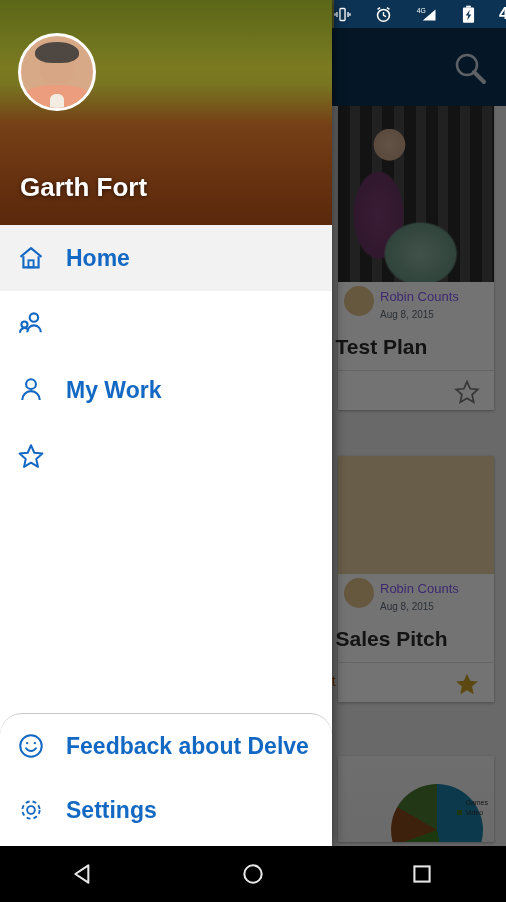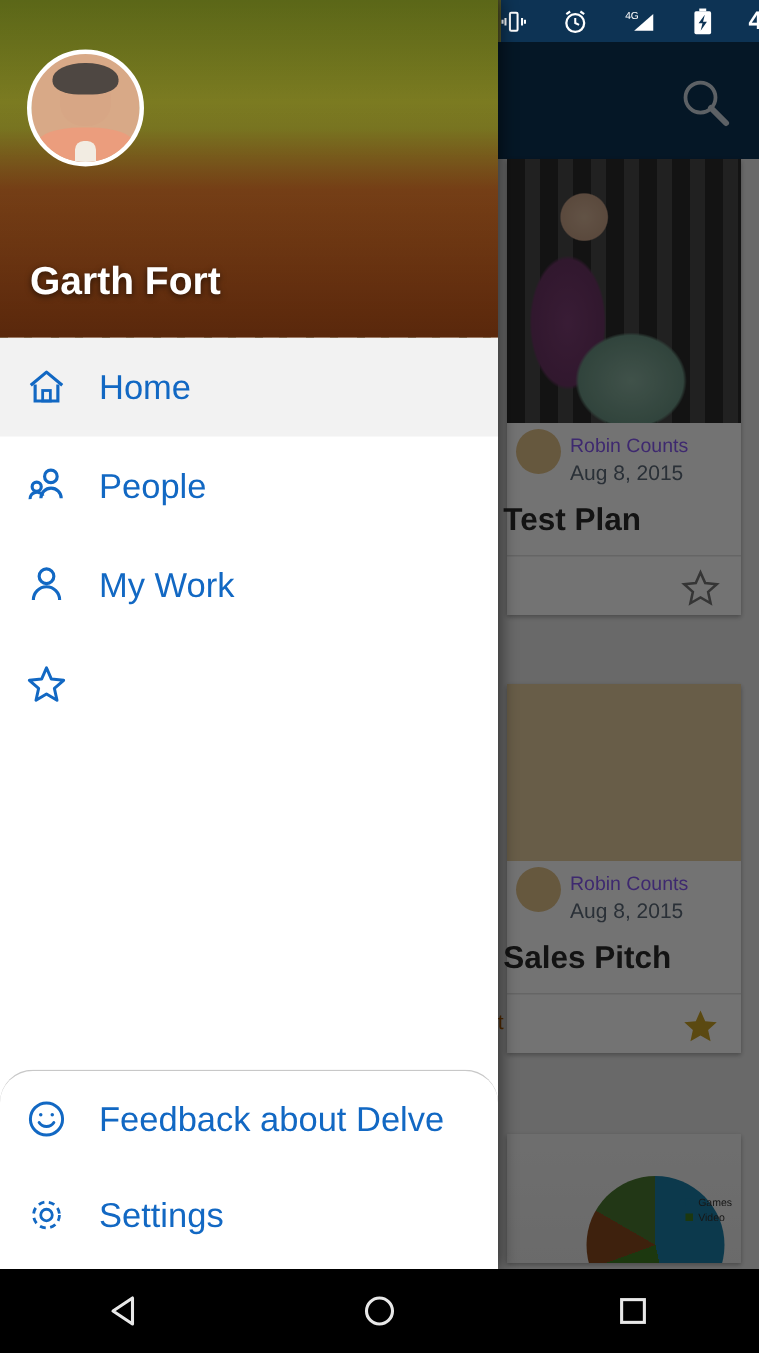--- a/index.html
+++ b/index.html
@@ -24,21 +24,21 @@
 
   #cards { position:absolute; left:0; top:106px; right:0; bottom:56px; }
   .card {
     position:absolute; left:338px; right:12px;
     background:#fff;
     box-shadow:0 1px 3px rgba(0,0,0,.3);
   }
   .card-photo { position:relative; width:100%; overflow:hidden; background:#cfcfcf; }
   .card-meta { padding:6px 10px 2px 42px; position:relative; }
   .card-author { font-size:13px; color:#8b5cf6; line-height:18px; white-space:nowrap; }
-  .card-date { font-size:14px; color:#5d6b7a; line-height:18px; white-space:nowrap; }
+  .card-date { font-size:10px; color:#5d6b7a; line-height:18px; white-space:nowrap; }
   .card-title {
     font-size:21px; font-weight:bold; color:#2b2b2b;
     padding:8px 10px 10px 10px; line-height:26px; white-space:nowrap;
     margin-left:-30px;
   }
   .card-foot {
     border-top:1px solid #dfdfdf; height:40px; position:relative;
   }
   .card-foot-text {
     position:absolute; left:-14px; top:10px; font-size:14px; color:#b35c00;
@@ -146,20 +146,21 @@
   }
   #profile-name {
     position:absolute; left:20px; bottom:22px; color:#fff;
     font-size:26px; font-weight:bold; text-shadow:0 1px 4px rgba(0,0,0,.6);
   }
 
   #nav-main { flex:1 1 auto; padding-top:0; }
   .nav-item {
     height:66px; display:flex; align-items:center; padding-left:16px; gap:20px;
     cursor:pointer;
+    font-weight:bold;
   }
   .nav-item.selected { background:#f2f2f2; }
   .nav-label { color:#1268c3; font-size:23px; }
   .nav-ico { width:30px; height:30px; flex:0 0 30px; display:flex; align-items:center; justify-content:center; }
 
   #nav-footer { flex:0 0 auto; border-top:1px solid #c8c8c8; padding-bottom:4px;border-radius:22px; }
   #nav-footer .nav-item { height:64px; }
 
   
   #navbar {
@@ -346,21 +347,20 @@
 
       <div class="nav-item">
         <span class="nav-ico">
           <svg width="28" height="28" viewBox="0 0 24 24">
             <circle cx="14.5" cy="6.5" r="3.6" fill="none" stroke="#1268c3" stroke-width="1.8"></circle>
             <path d="M8.8 19 a5.8 5.8 0 0 1 11.6 0" fill="none" stroke="#1268c3" stroke-width="1.8"></path>
             <circle cx="6.4" cy="12.4" r="2.6" fill="none" stroke="#1268c3" stroke-width="1.8"></circle>
             <path d="M2.6 19.5 a3.9 3.9 0 0 1 7.4 -1.8" fill="none" stroke="#1268c3" stroke-width="1.8"></path>
           </svg>
         </span>
-        <span class="nav-label">People</span>
       </div>
 
       <div class="nav-item">
         <span class="nav-ico">
           <svg width="28" height="28" viewBox="0 0 24 24">
             <circle cx="12" cy="7" r="4.2" fill="none" stroke="#1268c3" stroke-width="1.8"></circle>
             <path d="M4.5 20.5 a7.5 7.5 0 0 1 15 0" fill="none" stroke="#1268c3" stroke-width="1.8"></path>
           </svg>
         </span>
         <span class="nav-label">My Work</span>

